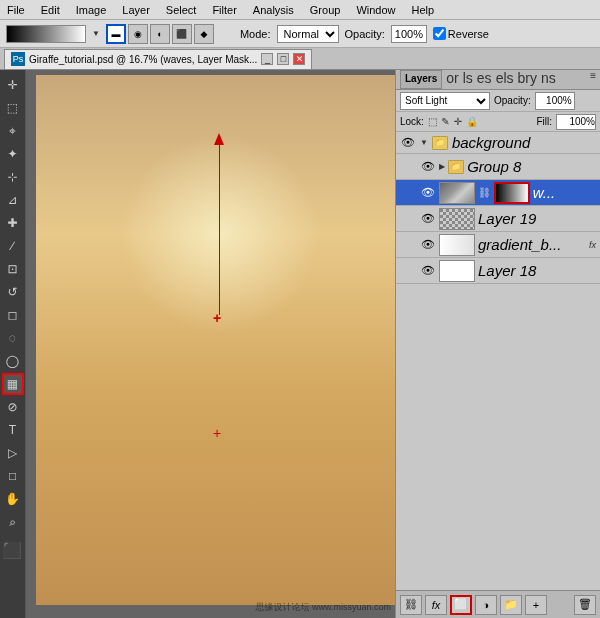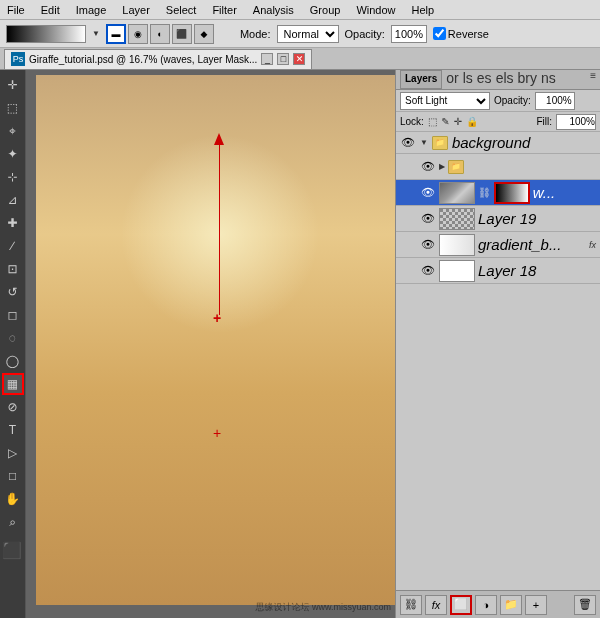--- a/index.html
+++ b/index.html
@@ -602,20 +602,21 @@
         <div class="layer-eye">👁</div>
         <span class="layer-arrow">▼</span>
         <div class="layer-folder-icon">📁</div>
         <span class="layer-name">background</span>
       </div>
 
       <div class="layer-item indent">
         <div class="layer-eye">👁</div>
         <span class="layer-arrow">▶</span>
         <div class="layer-folder-icon" style="background:#e8c060">📁</div>
+        <span class="layer-name">Group 8</span>
       </div>
 
       <div class="layer-item indent active-layer">
         <div class="layer-eye" style="color:#fff">👁</div>
         <div class="layer-thumbnail">
           <div style="width:100%;height:100%;background:linear-gradient(135deg,#666 0%,#999 40%,#ccc 60%,#888 100%);"></div>
         </div>
         <div class="layer-chain" style="color:#ddd">⛓</div>
         <div class="layer-mask-thumbnail">
           <div class="mask-gradient"></div>

